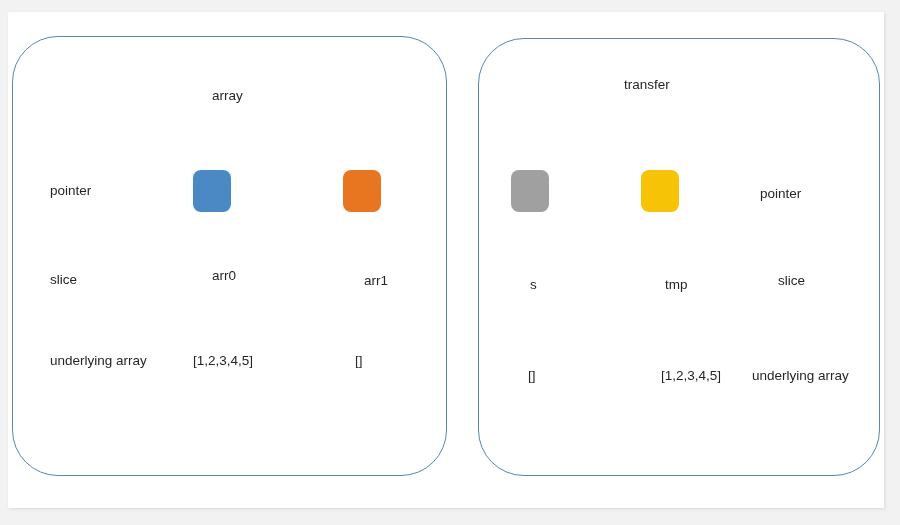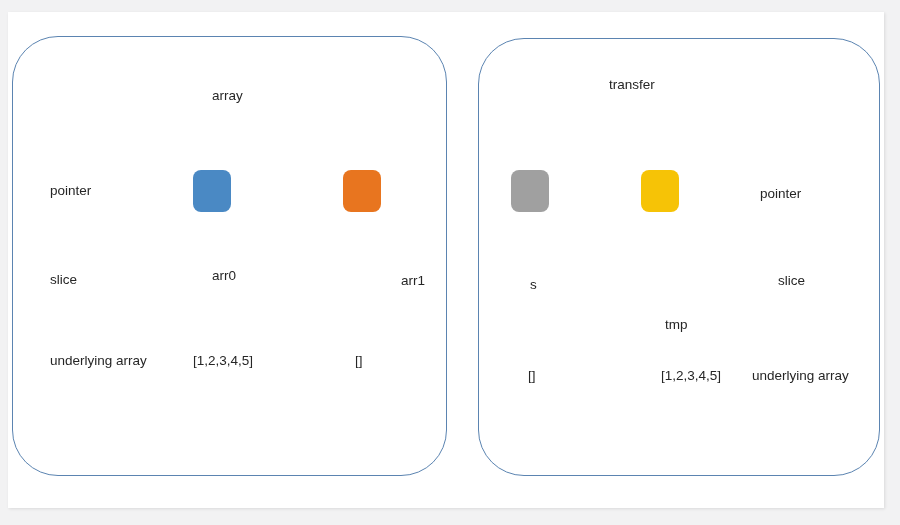--- a/index.html
+++ b/index.html
@@ -78,34 +78,34 @@
   .lbl {
     position: absolute;
     color: #262626;
     font-size: 13.5px;
     line-height: 16px;
     white-space: nowrap;
     font-family: "Liberation Sans", sans-serif;
   }
 
   #frame-title-main     { left: 212px; top: 88px;  }
-  #frame-title-transfer { left: 609px; top: 77px;  }
+  #frame-title-transfer { left: 624px; top: 77px;  }
 
   #row-pointer-left   { left: 50px;  top: 183px; }
   #row-slice-left     { left: 50px;  top: 272px; }
   #row-array-left     { left: 50px;  top: 353px; }
 
   #row-pointer-right  { left: 760px; top: 186px; }
   #row-slice-right    { left: 778px; top: 273px; }
   #row-array-right    { left: 752px; top: 368px; }
 
   #name-arr0 { left: 212px; top: 268px; text-align: center; }
-  #name-arr1 { left: 364px; top: 273px; margin-left: 37px; }
+  #name-arr1 { left: 364px; top: 273px; }
   #name-s    { left: 530px; top: 277px; }
-  #name-tmp  { left: 665px; top: 277px; margin-top: 40px; }
+  #name-tmp  { left: 665px; top: 277px; }
 
   #val-arr0  { left: 193px; top: 353px; }
   #val-arr1  { left: 355px; top: 353px; }
   #val-s     { left: 528px; top: 368px; }
   #val-tmp   { left: 661px; top: 368px; }
 </style>
 </head>
 <body>
 
 <svg id="canvas" viewBox="0 0 900 525" xmlns="http://www.w3.org/2000/svg">

